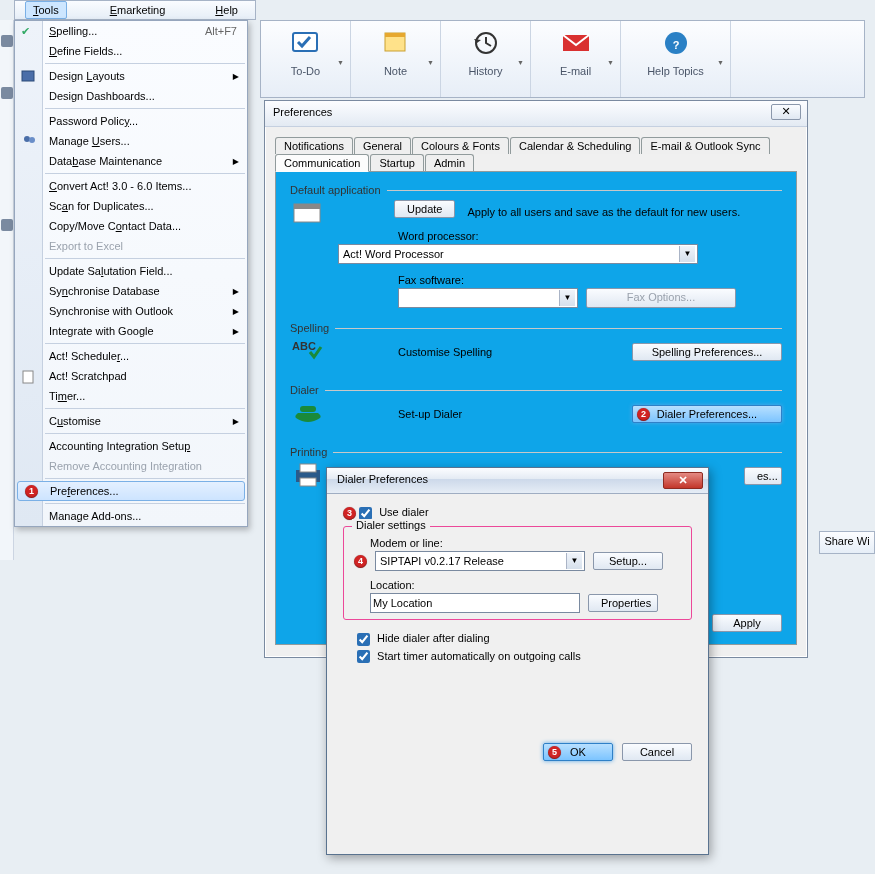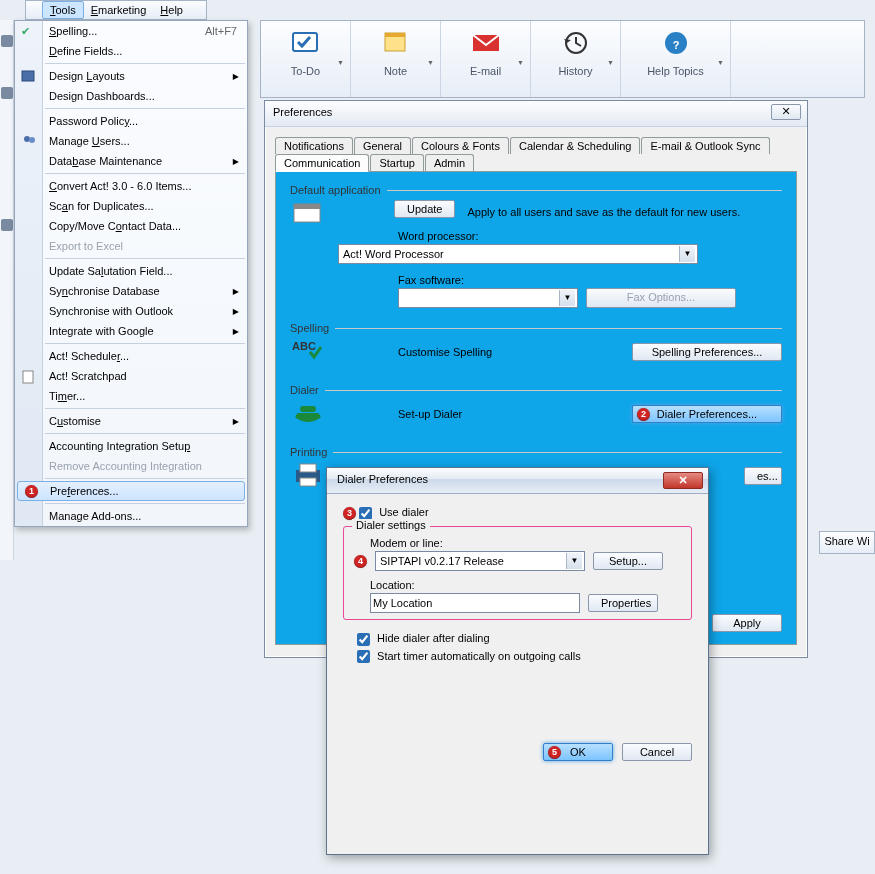--- a/index.html
+++ b/index.html
@@ -1,18 +1,18 @@
 <!DOCTYPE html>
 <html><head>
 <meta charset="utf-8">
 <style>
 * { box-sizing: border-box; font-family: "Segoe UI", Tahoma, sans-serif; font-size: 11px; }
 body { margin: 0; width: 875px; height: 874px; background: #e8eef3; position: relative; overflow: hidden; }
 
-.menubar { position: absolute; left: 25px; top: 0; height: 20px; background: linear-gradient(#fafcff,#e6eef7); border: 1px solid #a6b3c6; display: flex; align-items: center; padding: 0 16px; z-index: 10; }
+.menubar { position: absolute; left: 14px; top: 0; height: 20px; background: linear-gradient(#fafcff,#e6eef7); border: 1px solid #a6b3c6; display: flex; align-items: center; padding: 0 10px; z-index: 10; gap: 36px; }
 .menubar span { padding: 2px 7px; cursor: default; }
 .menubar span.active { background: #cde6ff; border: 1px solid #7ab0e6; border-radius: 2px; }
 .menubar u { text-decoration: underline; }
 
 .sidebar { position: absolute; left: 0; top: 20px; width: 14px; height: 540px; background: #f2f6fa; border-right: 1px solid #ccd5e2; }
 .sidebar .ic { width: 12px; height: 12px; margin: 15px 1px; background: #7a8aa0; border-radius: 2px; }
 
 .dropdown { position: absolute; left: 14px; top: 20px; width: 234px; background: linear-gradient(#fafcff,#f2f6fb); border: 1px solid #96a6bd; z-index: 20; box-shadow: 2px 3px 6px rgba(0,0,0,.25); }
 .dropdown .iconcol { position: absolute; left: 0; top: 0; bottom: 0; width: 28px; background: linear-gradient(#eef3fa,#dfe8f3); border-right: 1px solid #c5d0e0; }
 .dd-item { position: relative; padding: 4px 16px 4px 34px; cursor: default; }
@@ -150,32 +150,32 @@
   </div>
   <div class="tb-btn">
     <svg class="ic">
         <rect x="4" y="2" width="20" height="18" fill="#ffe28a" stroke="#c9a030"></rect>
         <rect x="4" y="2" width="20" height="4" fill="#e6a830"></rect>
       </svg>
     <div class="tb-lbl">Note</div><span class="dd">▼</span>
   </div>
   <div class="tb-btn">
     <svg class="ic">
-        <rect x="2" y="4" width="26" height="16" fill="#d93030"></rect>
-        <path d="M2 4 l13 10 l13 -10" stroke="#fff" stroke-width="2" fill="none"></path>
-      </svg>
-    <div class="tb-lbl">E-mail</div><span class="dd">▼</span>
-  </div>
-  <div class="tb-btn">
-    <svg class="ic">
         <circle cx="15" cy="12" r="10" fill="none" stroke="#333" stroke-width="2"></circle>
         <path d="M15 6 v6 l5 3" stroke="#333" stroke-width="2" fill="none"></path>
         <path d="M3 8 l3 4 l4 -3" fill="#333"></path>
       </svg>
     <div class="tb-lbl">History</div><span class="dd">▼</span>
+  </div>
+  <div class="tb-btn">
+    <svg class="ic">
+        <rect x="2" y="4" width="26" height="16" fill="#d93030"></rect>
+        <path d="M2 4 l13 10 l13 -10" stroke="#fff" stroke-width="2" fill="none"></path>
+      </svg>
+    <div class="tb-lbl">E-mail</div><span class="dd">▼</span>
   </div>
   <div class="tb-btn" style="width:110px">
     <svg class="ic">
         <circle cx="15" cy="12" r="11" fill="#2a80c5"></circle>
         <text x="15" y="18" font-size="16" fill="#fff" text-anchor="middle" font-weight="bold">?</text>
       </svg>
     <div class="tb-lbl">Help Topics</div><span class="dd">▼</span>
   </div>
 </div>
 

